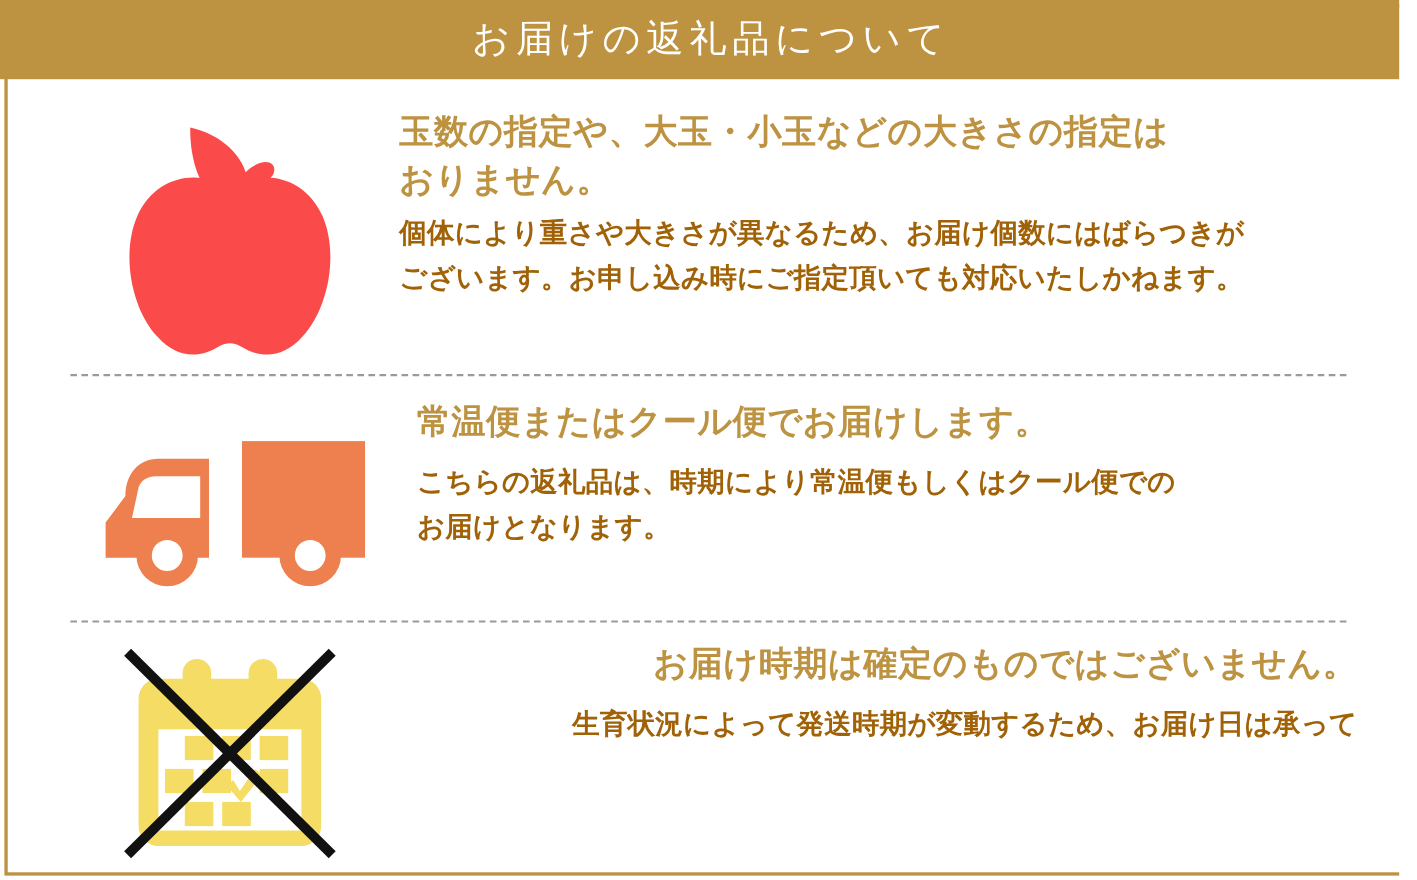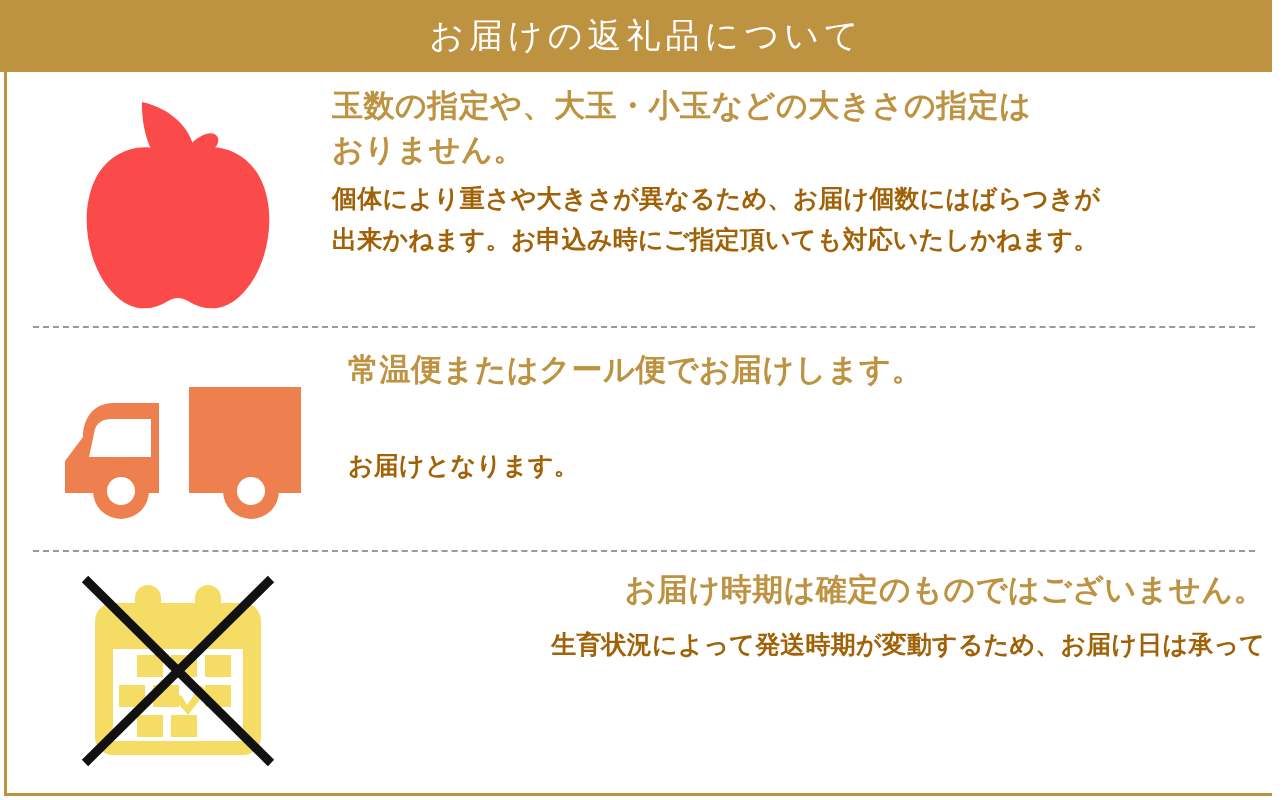--- a/index.html
+++ b/index.html
@@ -53,25 +53,25 @@
     line-height: 1;
     letter-spacing: 5px;
     padding-left: 5px;
     white-space: nowrap;
   }
 
   
   .content {
     position: absolute;
     left: 7px;
-    top: 58px;
+    top: 72px;
     width: 1274px;
     height: 715px;
     box-sizing: border-box;
-    padding: 0 16px;
+    padding: 0 47px;
   }
 
   .section {
     display: flex;
     align-items: flex-start;
     box-sizing: border-box;
   }
   .section-1 { height: 268px; padding-top: 22px; }
   .section-2 { height: 222px; padding-top: 16px; gap: 16px; }
   .section-3 { height: 225px; padding-top: 12px; text-align: right; }
@@ -148,21 +148,21 @@
                    C 32 58, 72 50, 100 70 Z" fill="#fa4a4a"></path>
         </svg>
       </div>
       <div class="text-col">
         <p class="sec-heading">
           <span>玉数の指定や、大玉・小玉などの大きさの指定は</span><br>
           <span>おりません。</span>
         </p>
         <p class="sec-body">
           <span>個体により重さや大きさが異なるため、お届け個数にはばらつきが</span><br>
-          <span>出来かねます。お申込み時にご指定頂いても対応いたしかねます。</span>
+          <span>ございます。お申し込み時にご指定頂いても対応いたしかねます。</span>
         </p>
       </div>
     </div>
 
     <div class="divider"></div>
 
     <div class="section section-2 sec-2">
       <div class="icon-col">
         <svg class="icon-svg" width="246" height="148" viewBox="0 0 246 148" aria-hidden="true">
 
@@ -175,21 +175,21 @@
           <circle cx="66" cy="118" r="28" fill="#ee7f4e"></circle>
           <circle cx="66" cy="118" r="14" fill="#ffffff"></circle>
 
           <circle cx="196" cy="118" r="28" fill="#ee7f4e"></circle>
           <circle cx="196" cy="118" r="14" fill="#ffffff"></circle>
         </svg>
       </div>
       <div class="text-col">
         <p class="sec-heading">常温便またはクール便でお届けします。</p>
         <p class="sec-body">
-          <br>
+          <span>こちらの返礼品は、時期により常温便もしくはクール便での</span><br>
           <span>お届けとなります。</span>
         </p>
       </div>
     </div>
 
     <div class="divider"></div>
 
     <div class="section section-3 sec-3">
       <div class="icon-col">
         <svg class="icon-svg" width="214" height="196" viewBox="0 0 214 196" aria-hidden="true">

